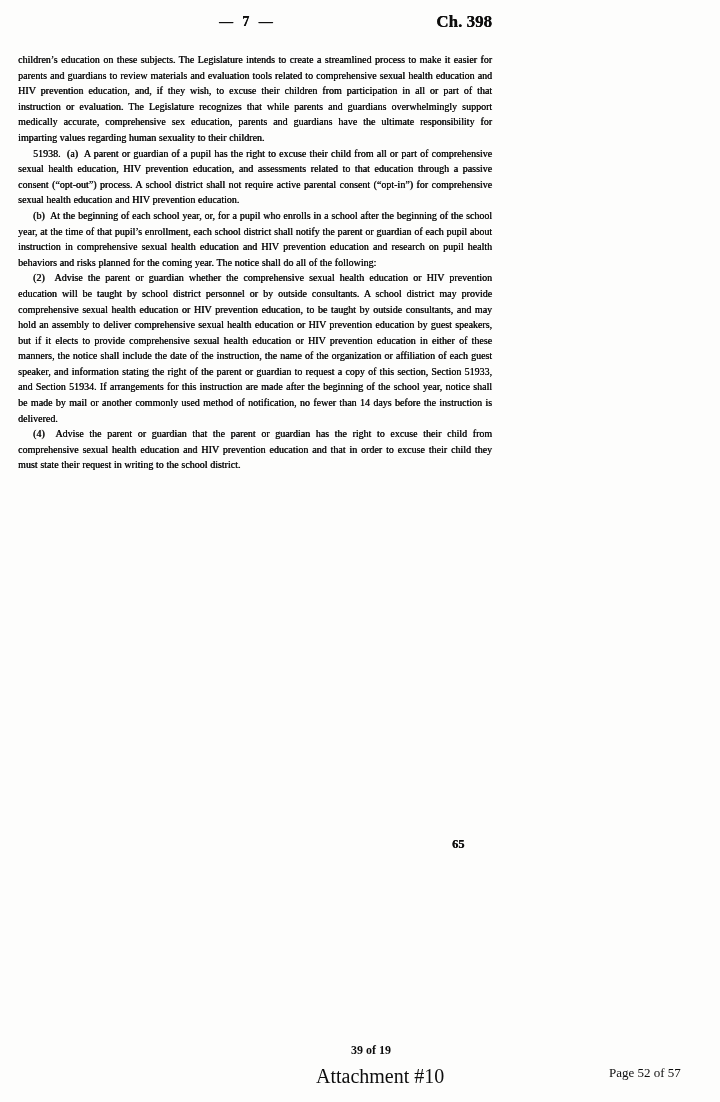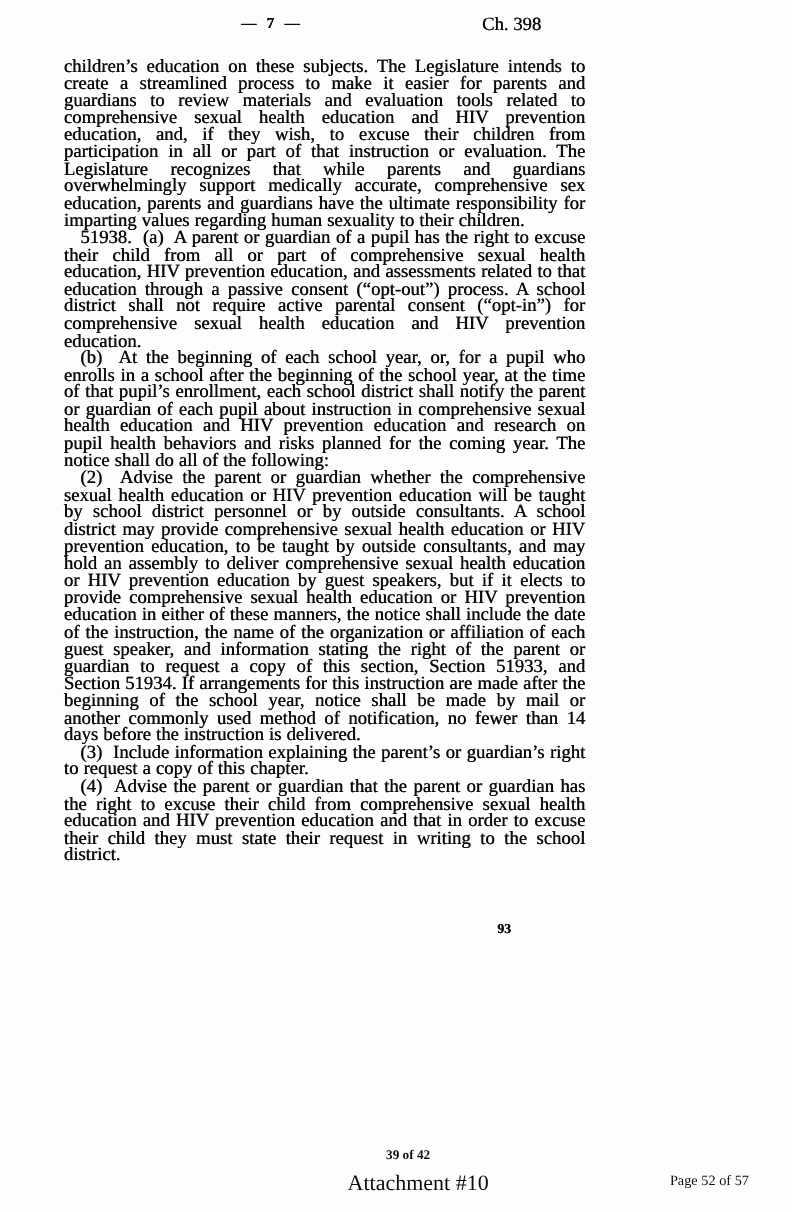--- a/index.html
+++ b/index.html
@@ -13,31 +13,30 @@
     overflow:hidden;
   }
   
   .hdr-num {
     position:absolute; top:14px; left:219px;
     font-size:14px; font-weight:bold; letter-spacing:1px;
     text-shadow:0.3px 0 0 currentColor;
   }
   .hdr-ch {
     position:absolute; top:12px; left:416px; width:76px;
-    font-size:17px; font-weight:normal; text-align:right;
+    font-size:17px; font-weight:bold; text-align:right;
     text-shadow:0.3px 0 0 currentColor;
   }
   
   .body-col {
     position:absolute; left:18px; top:52px; width:474px;
-    font-size:17px; line-height:15.6px;
+    font-size:10px; line-height:15.6px;
     text-align:justify;
     text-shadow:0.35px 0 0 currentColor; 
     word-spacing:0.02em;
-    margin-left:40px;
   }
   .body-col p { margin:0; }
   .body-col p.indent { text-indent:15px; }
   
   .col-pgnum {
     position:absolute; left:452px; top:837px;
     font-size:12.5px; font-weight:bold;
     text-shadow:0.3px 0 0 currentColor;
   }
   
@@ -61,25 +60,24 @@
 
   <span class="hdr-num">—  7  —</span>
 
   <span class="hdr-ch">Ch. 398</span>
 
   <div class="body-col">
     <p>children’s education on these subjects. The Legislature intends to create a streamlined process to make it easier for parents and guardians to review materials and evaluation tools related to comprehensive sexual health education and HIV prevention education, and, if they wish, to excuse their children from participation in all or part of that instruction or evaluation. The Legislature recognizes that while parents and guardians overwhelmingly support medically accurate, comprehensive sex education, parents and guardians have the ultimate responsibility for imparting values regarding human sexuality to their children.</p>
     <p class="indent">51938.&nbsp; (a)&nbsp; A parent or guardian of a pupil has the right to excuse their child from all or part of comprehensive sexual health education, HIV prevention education, and assessments related to that education through a passive consent (“opt-out”) process. A school district shall not require active parental consent (“opt-in”) for comprehensive sexual health education and HIV prevention education.</p>
     <p class="indent">(b)&nbsp; At the beginning of each school year, or, for a pupil who enrolls in a school after the beginning of the school year, at the time of that pupil’s enrollment, each school district shall notify the parent or guardian of each pupil about instruction in comprehensive sexual health education and HIV prevention education and research on pupil health behaviors and risks planned for the coming year. The notice shall do all of the following:</p>
     <p class="indent">(2)&nbsp; Advise the parent or guardian whether the comprehensive sexual health education or HIV prevention education will be taught by school district personnel or by outside consultants. A school district may provide comprehensive sexual health education or HIV prevention education, to be taught by outside consultants, and may hold an assembly to deliver comprehensive sexual health education or HIV prevention education by guest speakers, but if it elects to provide comprehensive sexual health education or HIV prevention education in either of these manners, the notice shall include the date of the instruction, the name of the organization or affiliation of each guest speaker, and information stating the right of the parent or guardian to request a copy of this section, Section 51933, and Section 51934. If arrangements for this instruction are made after the beginning of the school year, notice shall be made by mail or another commonly used method of notification, no fewer than 14 days before the instruction is delivered.</p>
-    <p class="indent">(3)&nbsp; Include information explaining the parent’s or guardian’s right to request a copy of this chapter.</p>
     <p class="indent">(4)&nbsp; Advise the parent or guardian that the parent or guardian has the right to excuse their child from comprehensive sexual health education and HIV prevention education and that in order to excuse their child they must state their request in writing to the school district.</p>
   </div>
 
-  <span class="col-pgnum">93</span>
+  <span class="col-pgnum">65</span>
 
-  <span class="sheet-counter">39 of 42</span>
+  <span class="sheet-counter">39 of 19</span>
 
   <span class="attach-label">Attachment #10</span>
 
   <span class="page-label">Page 52 of 57</span>
 
 </div>
 
 </body></html>

